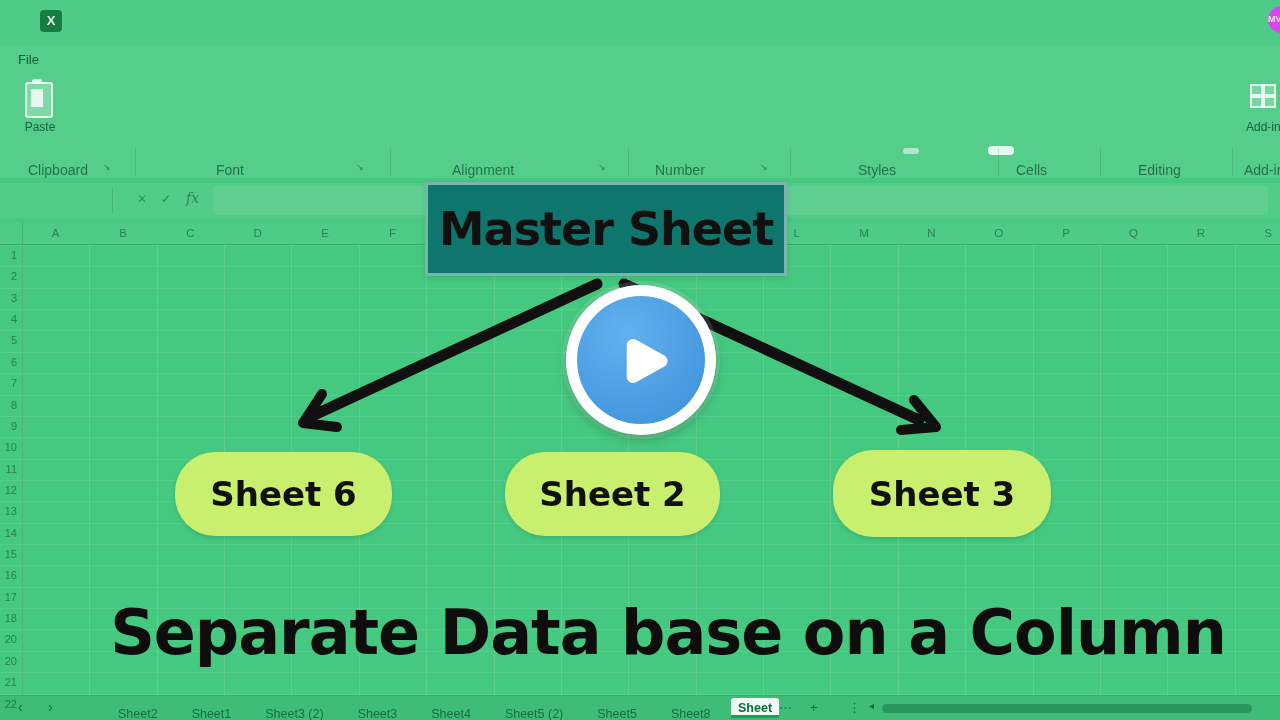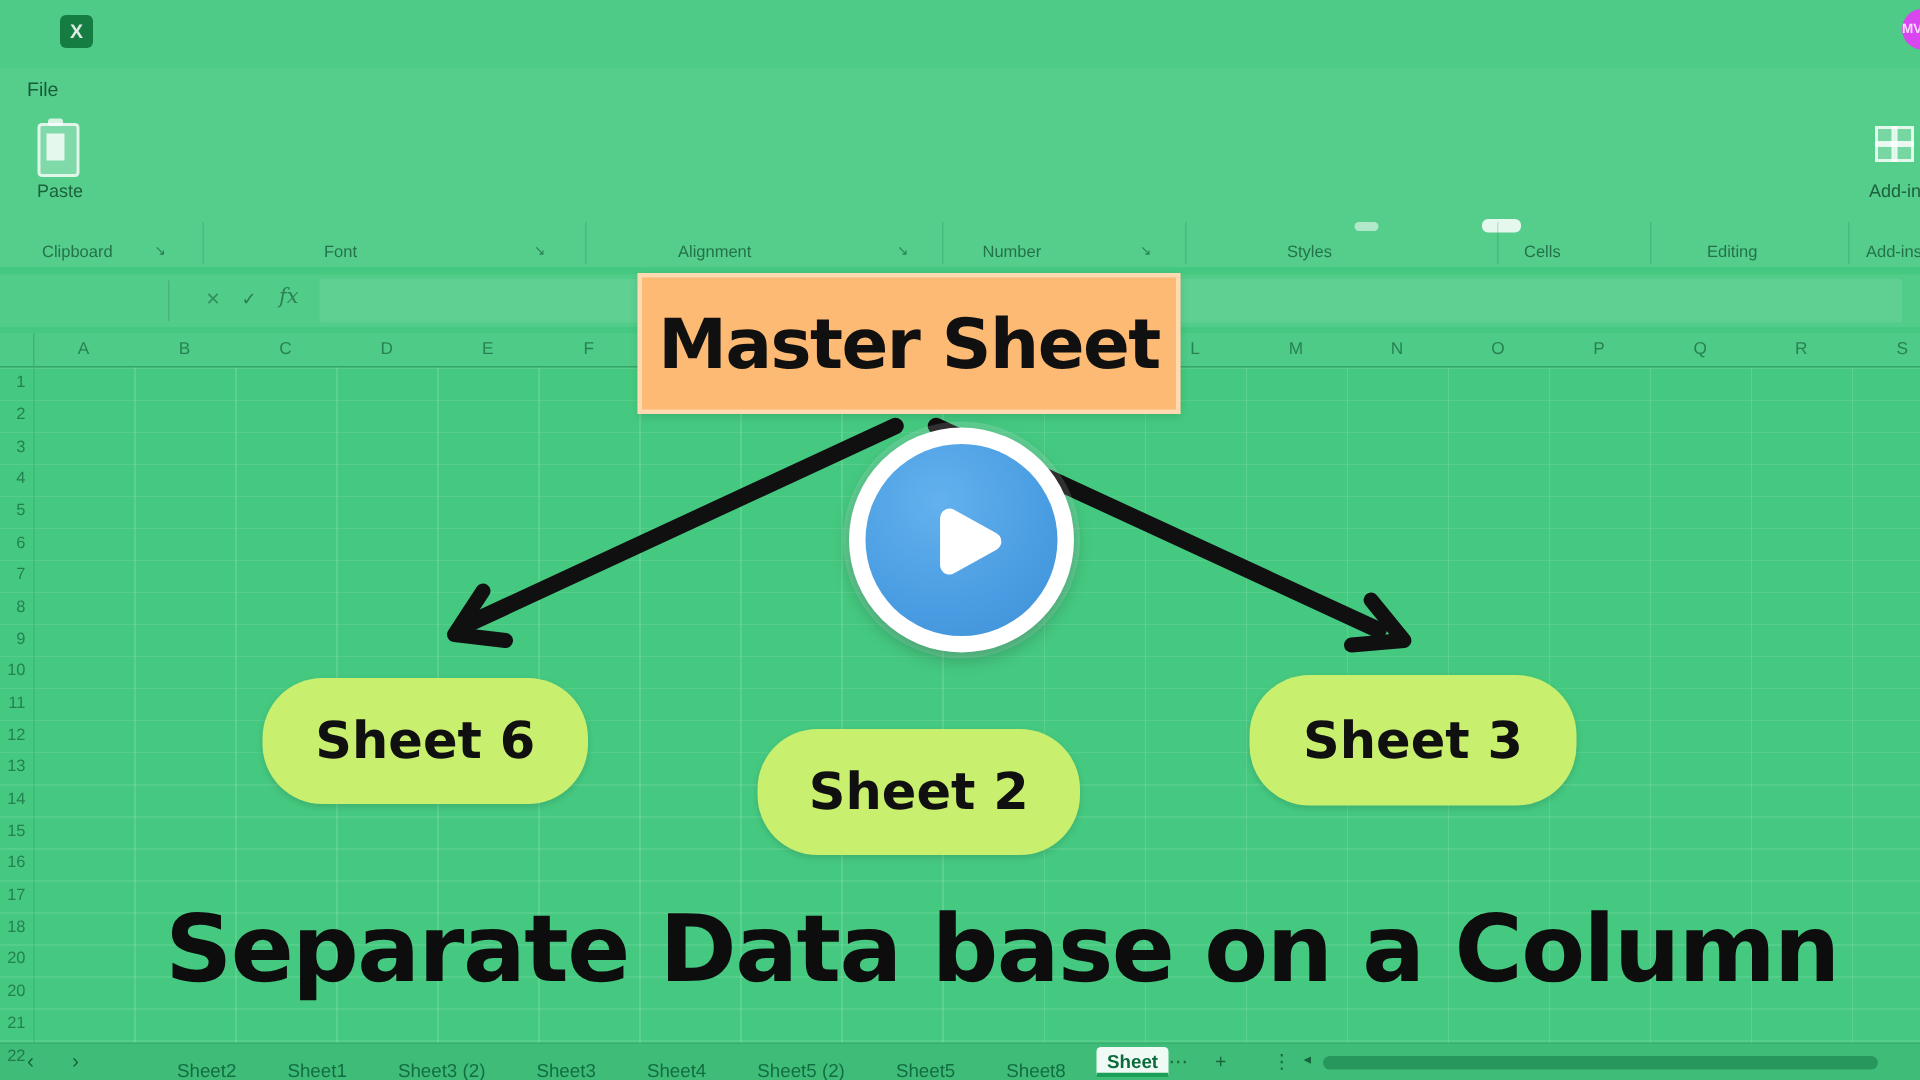--- a/index.html
+++ b/index.html
@@ -28,21 +28,21 @@
   .grid4{position:absolute;left:4px;top:4px;width:26px;height:24px;}
   .grid4 i{position:absolute;width:11px;height:10px;border:2px solid rgba(255,255,255,.8);background:rgba(255,255,255,.2);}
   .grid4 i:nth-child(1){left:0;top:0;} .grid4 i:nth-child(2){right:0;top:0;}
   .grid4 i:nth-child(3){left:0;bottom:0;} .grid4 i:nth-child(4){right:0;bottom:0;}
   .addins-label{position:absolute;left:0;top:40px;font-size:12px;color:rgba(14,70,42,.8);white-space:nowrap;}
   
   .blob1{left:903px;top:148px;width:16px;height:6px;border-radius:3px;background:rgba(255,255,255,.55);}
   .blob2{left:988px;top:146px;width:26px;height:9px;border-radius:4px;background:rgba(255,255,255,.85);}
   
   .group-row{left:0;top:160px;width:1280px;height:18px;}
-  .grp{position:absolute;top:2px;font-size:11px;color:rgba(14,75,45,.7);white-space:nowrap;}
+  .grp{position:absolute;top:2px;font-size:14px;color:rgba(14,75,45,.7);white-space:nowrap;}
   .launcher{position:absolute;top:2px;font-size:9px;color:rgba(14,75,45,.6);}
   .gsep{position:absolute;top:-12px;width:1px;height:28px;background:rgba(10,80,45,.15);}
   
   .formula-row{left:0;top:183px;width:1280px;height:35px;background:rgba(255,255,255,.07);}
   .namebox{position:absolute;left:0;top:0;width:110px;height:35px;background:rgba(255,255,255,.05);}
   .namebox-text{position:absolute;left:12px;top:9px;font-size:13px;color:rgba(14,70,42,.85);}
   .nb-chev{position:absolute;left:92px;top:9px;font-size:11px;color:rgba(14,70,42,.6);}
   .nb-sep{position:absolute;left:112px;top:4px;width:1px;height:27px;background:rgba(10,80,45,.18);}
   .fb-cancel{position:absolute;left:137px;top:9px;font-size:12px;color:rgba(14,70,42,.45);}
   .fb-enter{position:absolute;left:161px;top:9px;font-size:12px;color:rgba(14,70,42,.6);}
@@ -74,29 +74,29 @@
   .active-tab{position:absolute;left:731px;top:2px;height:20px;padding:0 7px;background:rgba(255,255,255,.92);
               border-radius:3px 3px 0 0;font-size:12.5px;font-weight:bold;color:#0c6b3d;
               line-height:20px;border-bottom:3px solid #1ba05a;box-sizing:border-box;}
   .tmisc{position:absolute;top:4px;font-size:13px;color:rgba(10,80,45,.8);}
   .hscroll{position:absolute;left:882px;top:8px;width:370px;height:9px;border-radius:5px;background:rgba(13,104,60,.45);}
   
   .banner{left:48px;top:9px;width:1184px;height:139px;background:#149a4d;border-radius:10px;
           box-shadow:0 3px 10px rgba(0,0,0,.18);z-index:8;display:flex;align-items:center;justify-content:center;}
   .banner-text{font-family:"DejaVu Sans",sans-serif;font-weight:bold;font-size:64px;letter-spacing:-1px;
                color:#f9fdf9;white-space:nowrap;}
-  .master-box{left:425px;top:182px;width:362px;height:94px;background:#fdba74;z-index:6;
+  .master-box{left:425px;top:182px;width:362px;height:94px;background:#0f766e;z-index:6;
               border:3px solid rgba(255,255,255,.45);box-sizing:border-box;
               display:flex;align-items:center;justify-content:center;box-shadow:0 2px 6px rgba(0,0,0,.12);}
   .master-text{font-family:"DejaVu Sans",sans-serif;font-weight:bold;font-size:46px;letter-spacing:-1px;color:#101010;white-space:nowrap;}
   .pill{background:#c9ef6e;border-radius:40px;z-index:6;display:flex;align-items:center;justify-content:center;
         box-shadow:0 2px 5px rgba(0,0,0,.13);}
   .pill b{font-family:"DejaVu Sans",sans-serif;font-weight:bold;font-size:34px;color:#101010;white-space:nowrap;}
   .pill1{left:175px;top:452px;width:217px;height:84px;}
-  .pill2{left:505px;top:452px;width:215px;height:84px;margin-top:34px;}
+  .pill2{left:505px;top:452px;width:215px;height:84px;}
   .pill3{left:833px;top:450px;width:218px;height:87px;}
   .subtitle{left:0;top:596px;width:1280px;text-align:center;z-index:6;
             font-family:"DejaVu Sans",sans-serif;font-weight:bold;font-size:62px;letter-spacing:-1px;
             color:#0d0d0d;white-space:nowrap;margin-left:28px;}
   .arrows{left:0;top:0;width:1280px;height:720px;z-index:5;pointer-events:none;}
   .playbtn{left:566px;top:285px;width:150px;height:150px;border-radius:50%;background:#ffffff;z-index:7;
            box-shadow:0 4px 12px rgba(0,0,0,.25), 0 0 0 4px rgba(255,255,255,.15);}
   .playbtn .blue{position:absolute;left:11px;top:11px;width:128px;height:128px;border-radius:50%;
            background:radial-gradient(circle at 38% 30%,#63b1ee,#4a9de2 60%,#3f90d6);}
   .playbtn svg{position:absolute;left:46px;top:43px;}

